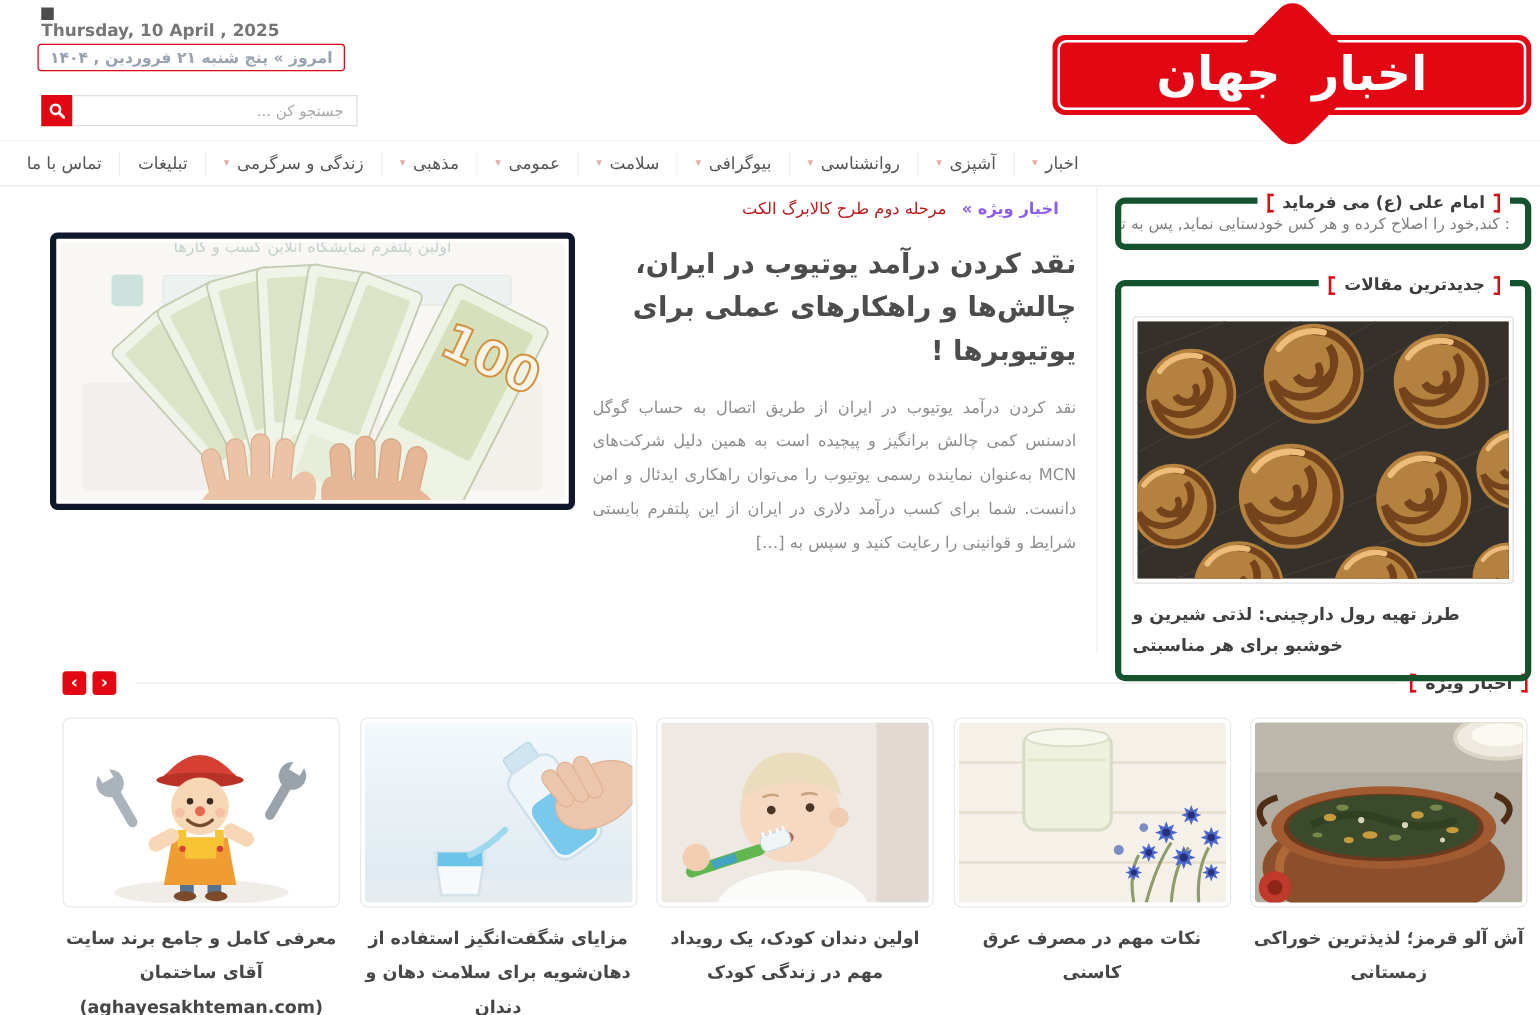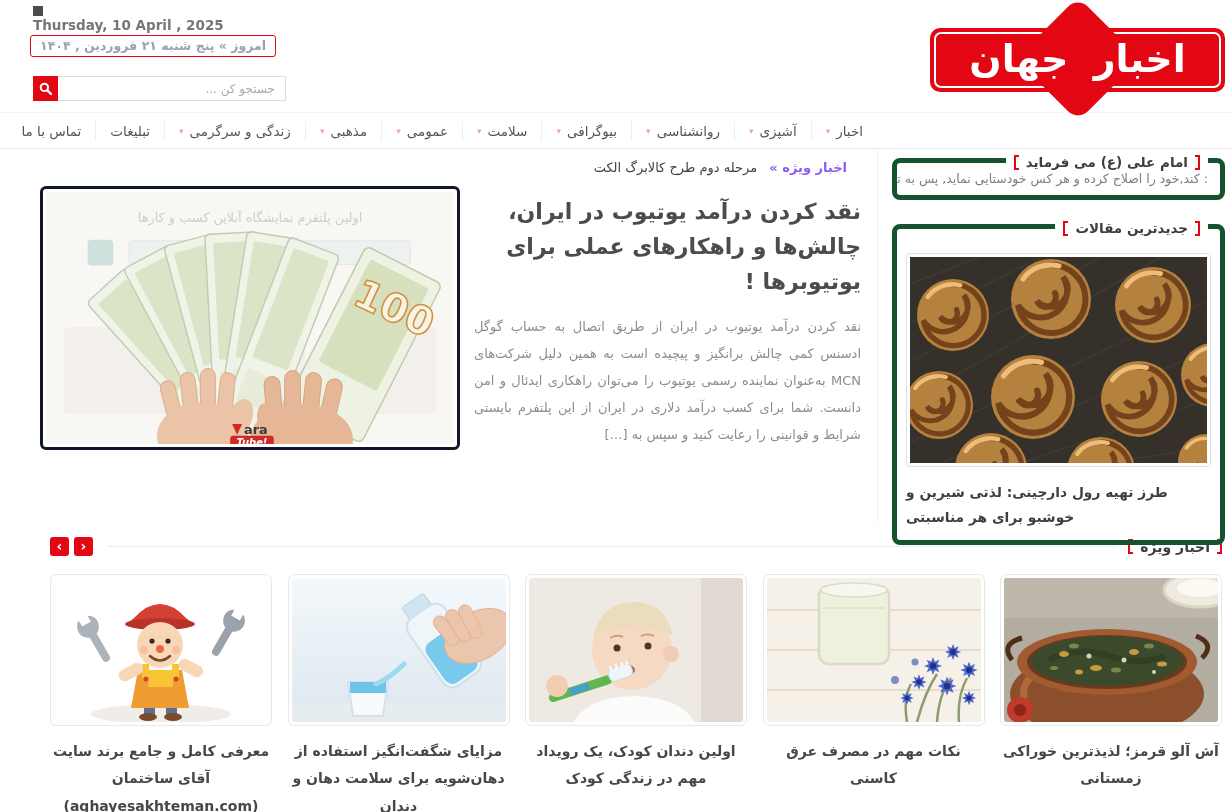--- a/index.html
+++ b/index.html
@@ -11,44 +11,44 @@
   .header{position:relative;height:112px;}
   .corner-marker{position:absolute;left:33px;top:6px;width:10px;height:10px;background:#4d4d4d;}
   .date-en{position:absolute;left:33px;top:17px;font-size:13.5px;font-weight:bold;color:#767676;direction:ltr;}
   .date-fa{position:absolute;left:30px;top:35px;display:inline-block;border:1px solid var(--red);border-radius:3px;
            padding:2px 9px 3px;font-size:12.5px;font-weight:bold;color:#98a2b0;direction:rtl;}
   .search{position:absolute;left:33px;top:76px;display:flex;direction:ltr;align-items:stretch;}
   .search-btn{width:25px;height:25px;background:var(--red);border:none;display:flex;align-items:center;justify-content:center;cursor:pointer;}
   .search-input{width:228px;height:25px;border:1px solid #ddd;border-left:none;direction:rtl;padding:0 10px;
                 font-size:12px;color:#888;outline:none;}
   .search-input::placeholder{color:#a9a9a9;}
-  .logo{position:absolute;right:7px;top:6px;width:295px;height:106px;cursor:pointer;}
+  .logo{position:absolute;right:7px;top:6px;width:383px;height:106px;cursor:pointer;}
   .logo-bar{position:absolute;left:0;right:0;top:22px;height:64px;background:var(--red);border-radius:10px;}
   .logo-bar::after{content:"";position:absolute;inset:4px;border:2px solid #fff;border-radius:7px;}
   .logo-diamond{position:absolute;left:50%;top:50%;width:88px;height:88px;background:var(--red);
                 transform:translate(-50%,-50%) rotate(45deg);border-radius:14px;}
   .logo-text{position:absolute;inset:0;display:flex;align-items:center;justify-content:center;
              color:#fff;font-size:38px;font-weight:bold;word-spacing:12px;z-index:2;}
 
   
   .nav{display:flex;direction:rtl;align-items:center;height:37px;border-top:1px solid #f5f5f5;
        border-bottom:1px solid #eaeaea;padding-right:355px;}
   .nav-item{display:flex;align-items:center;padding:2px 14px;font-size:13.5px;color:#555;
             border-left:1px solid #efefef;cursor:pointer;white-space:nowrap;}
   .nav-item:last-child{border-left:none;}
   .chev{font-size:9px;color:#e4aca6;margin-right:6px;}
 
   
   .content{display:flex;direction:ltr;height:374px;padding:0 7px 0 33px;}
   .main{width:845px;border-right:1px solid #f1f1f1;padding-left:7px;}
   .ticker{direction:rtl;text-align:right;padding:11px 30px 9px 0;font-size:13px;white-space:nowrap;}
   .ticker-label{font-weight:bold;color:#8b5cf6;}
-  .ticker-headline{color:#404040;margin-right:8px;cursor:pointer;}
+  .ticker-headline{color:#b91c1c;margin-right:8px;cursor:pointer;}
   .slider-row{display:flex;direction:ltr;margin-top:2px;}
-  .slide-media{flex:none;width:420px;height:264px;border:3px solid #0f172a;border-radius:6px;padding:3px;background:#fff;cursor:pointer;}
+  .slide-media{flex:none;width:420px;height:222px;border:5px solid #0f172a;border-radius:6px;padding:3px;background:#fff;cursor:pointer;}
   .slide-media svg{display:block;width:100%;height:100%;border-radius:4px;}
   .slide-body{flex:1;direction:rtl;padding:8px 16px 0 14px;}
   .slide-title{font-size:22px;font-weight:bold;color:#4c4c4c;line-height:1.6;text-align:right;cursor:pointer;}
   .slide-excerpt{margin-top:13px;font-size:13px;color:#8d8d8d;line-height:2.08;text-align:justify;}
 
   
   .sidebar{width:347px;padding-left:14px;}
   .side-box{position:relative;border:5px solid #14532d;border-radius:8px;direction:rtl;}
   .side-box-title{position:absolute;top:-9px;right:12px;background:#fff;padding:0 8px;display:flex;
                   align-items:center;gap:7px;font-size:13.5px;font-weight:bold;color:#3d3d3d;line-height:17px;}

